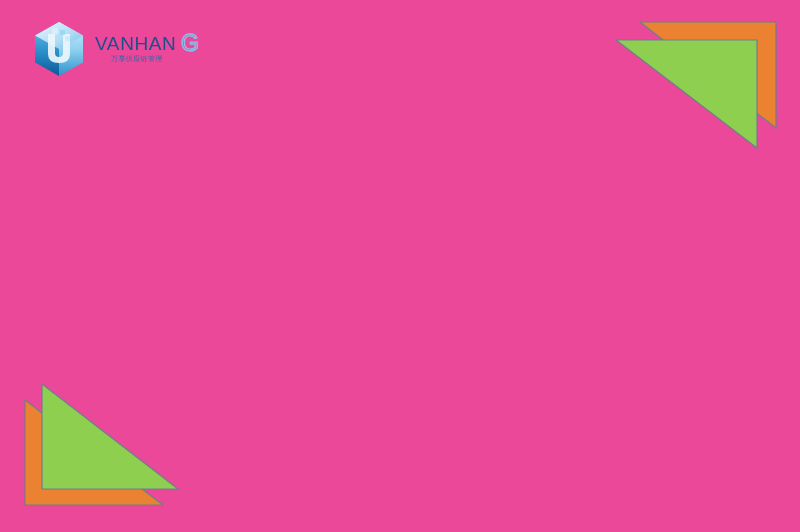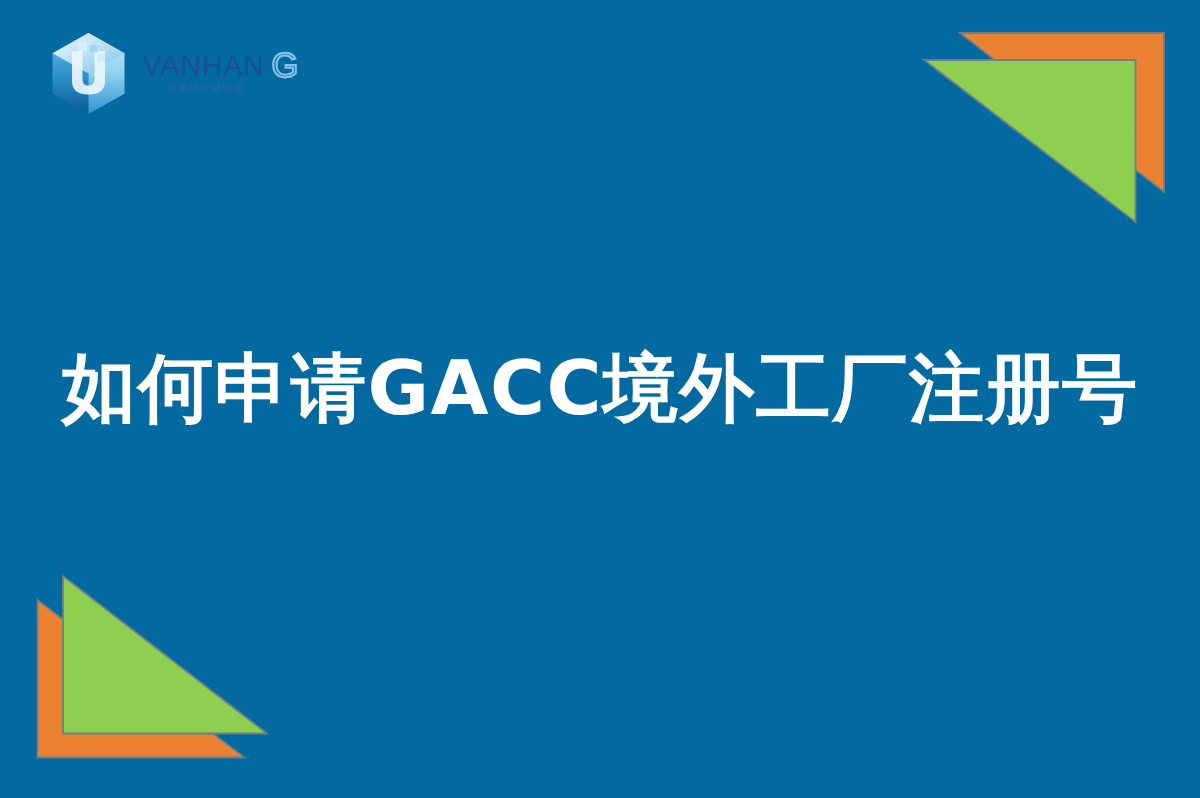--- a/index.html
+++ b/index.html
@@ -73,21 +73,21 @@
     letter-spacing: 1px;
     line-height: 1.05;
     white-space: nowrap;
     text-align: center;
     font-family: "DejaVu Sans", "Liberation Sans", sans-serif;
   }
 </style>
 </head>
 <body>
 
-<div id="slide" style="background: #0369a1;">
+<div id="slide" style="background: #ec4899;">
 
   <svg class="deco-layer" viewBox="0 0 800 532" aria-hidden="true">
     <polygon fill="#ea8232" stroke="#6f7f8a" stroke-width="1.2" points="640,22 776,22 776,128"></polygon>
     <polygon fill="#8ecf50" stroke="#6f7f8a" stroke-width="1.2" points="616,40 757,40 757,148"></polygon>
 
     <polygon fill="#ea8232" stroke="#6f7f8a" stroke-width="1.2" points="25,400 25,505 163,505"></polygon>
     <polygon fill="#8ecf50" stroke="#6f7f8a" stroke-width="1.2" points="42,384 42,489 178,489"></polygon>
   </svg>
 
   <div class="logo-block">
@@ -126,17 +126,14 @@
 
     <span class="logo-text-wrap">
       <svg class="logo-wordmark" viewBox="0 0 118 40" aria-hidden="true">
         <text id="wm-main" x="0" y="21" font-family="'Liberation Sans','DejaVu Sans',sans-serif" font-size="19" letter-spacing="0.6" fill="#1b4f8c">VANHAN</text>
         <text id="wm-last" x="86" y="22" font-family="'Liberation Sans','DejaVu Sans',sans-serif" font-size="23" fill="none" stroke="#86c3ec" stroke-width="1.4">G</text>
         <text id="wm-sub" x="16" y="32" font-family="'DejaVu Sans','Liberation Sans',sans-serif" font-size="7" letter-spacing="0.4" fill="#2a6aa8">万享供应链管理</text>
       </svg>
     </span>
   </div>
 
-  <div class="title-wrap">
-    <div class="title">如何申请GACC境外工厂注册号</div>
-  </div>
 
 </div>
 
 </body></html>

